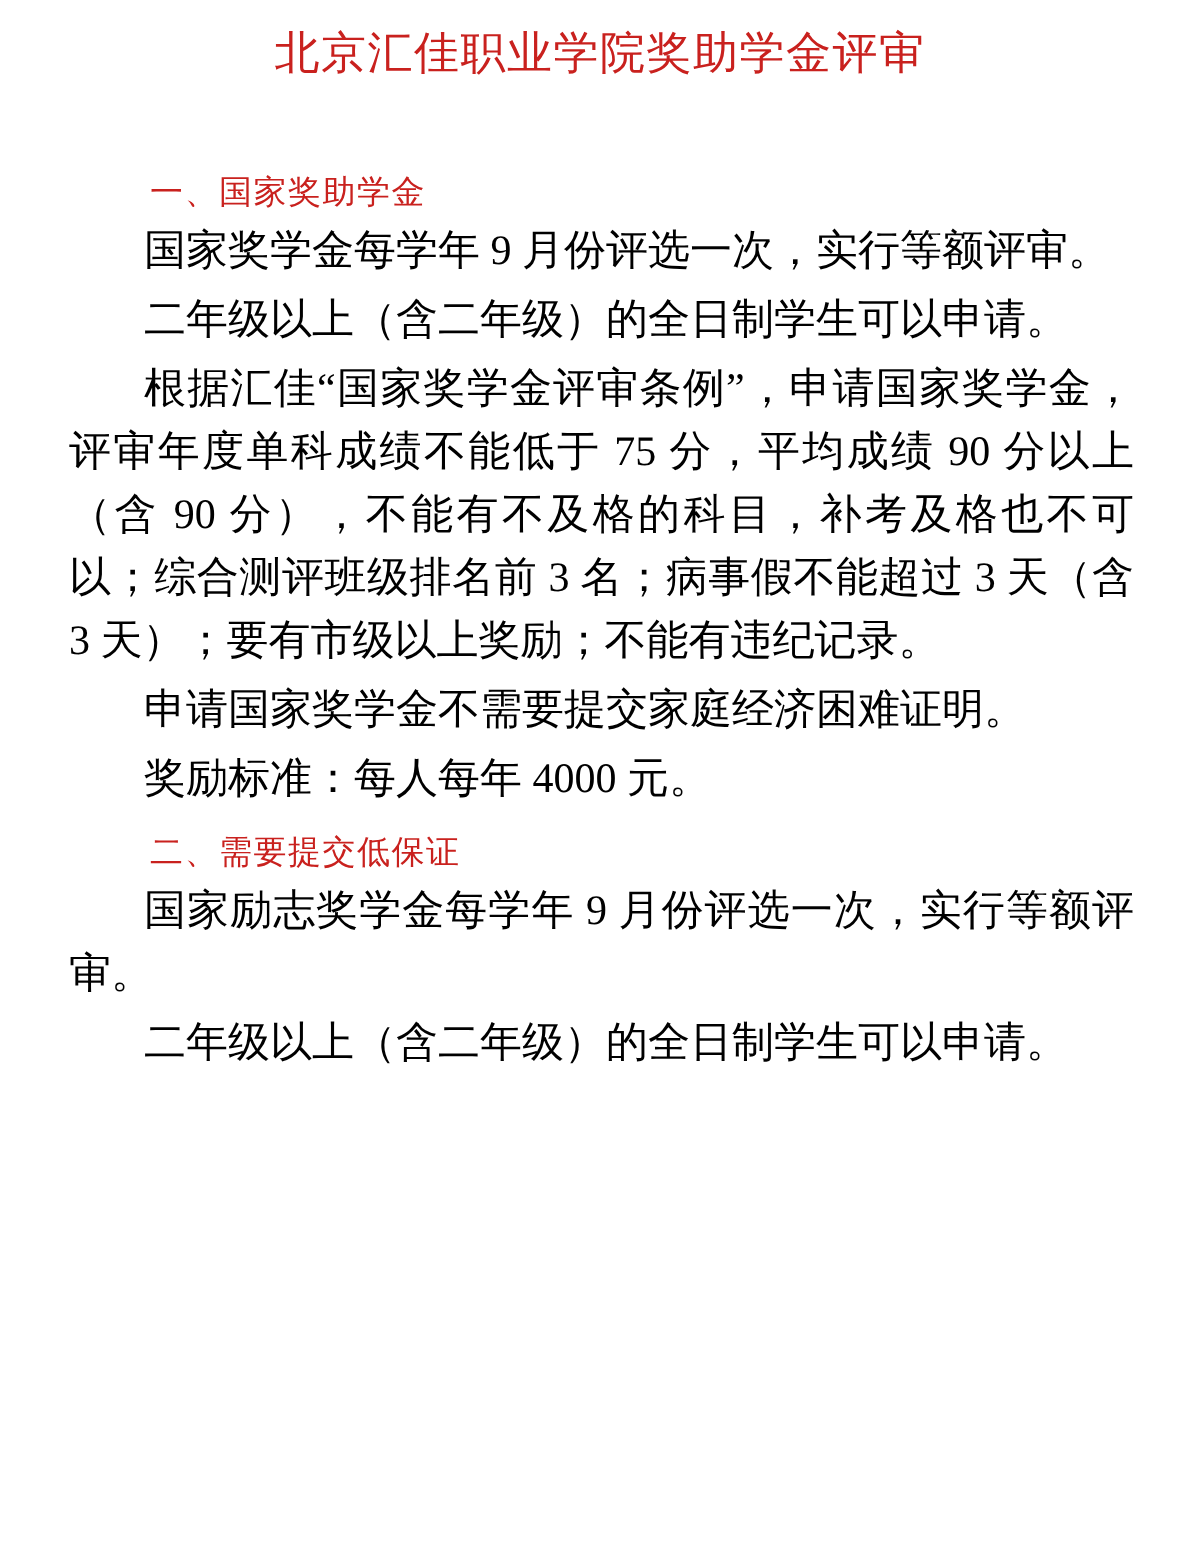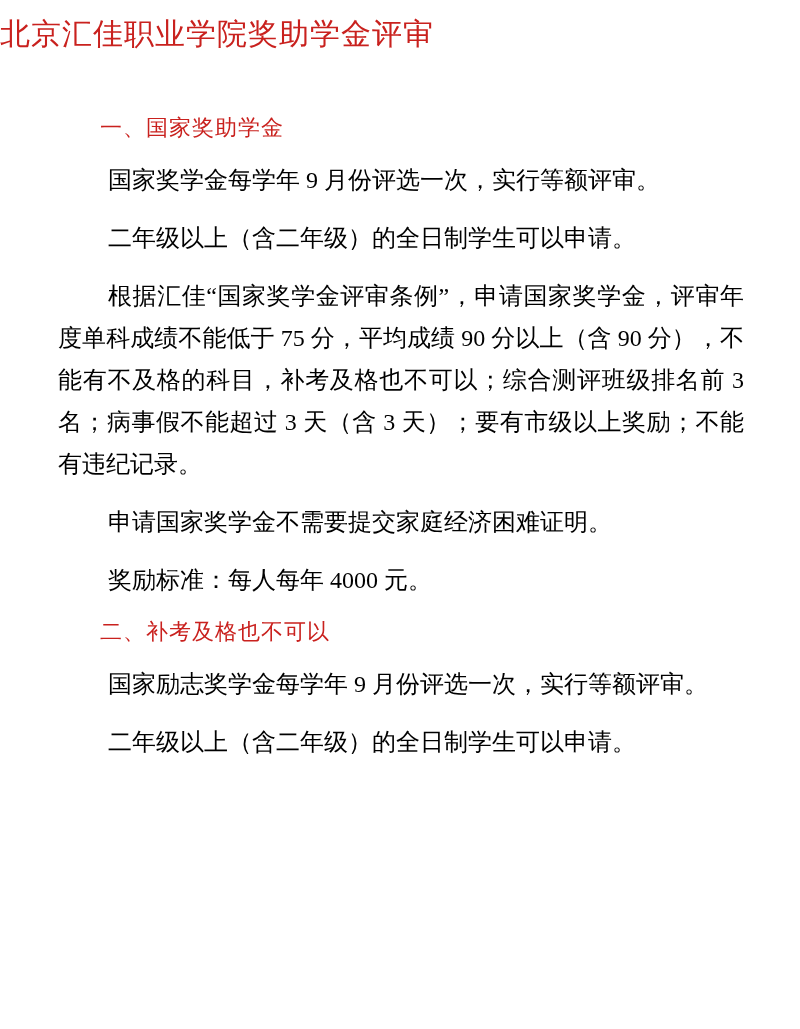--- a/index.html
+++ b/index.html
@@ -10,41 +10,40 @@
     overflow: hidden;
     background: #ffffff;
     font-family: "Liberation Serif", "DejaVu Serif", serif;
     color: #000000;
   }
   .doc-title {
     margin: 16px 0 0 0;
     font-size: 30px;
     line-height: 40px;
     font-weight: normal;
-    text-align: left;
+    text-align: center;
     color: #c9211e;
     letter-spacing: 1px;
-    font-family: Liberation Mono, monospace;
   }
   .content {
     padding: 0 40px 12px 42px;
   }
   .sec-heading {
     font-size: 22px;
     line-height: 30px;
     font-weight: normal;
     color: #c9211e;
     margin: 0 0 2px 58px;
     letter-spacing: 1px;
   }
   .sec-heading.first { margin-top: 57px; }
   .sec-heading.second { margin-top: 12px; }
   .content p {
-    margin: 16px;
-    font-size: 24px;
+    margin: 4px;
+    font-size: 28px;
     line-height: 42px;
     text-align: justify;
     text-indent: 50px;
     word-break: break-all;
   }
 </style>
 </head>
 <body>
 
 <div class="page">
@@ -53,19 +52,19 @@
   <div class="content">
 
     <h2 class="sec-heading first">一、国家奖助学金</h2>
 
     <p>国家奖学金每学年 9 月份评选一次，实行等额评审。</p>
     <p>二年级以上（含二年级）的全日制学生可以申请。</p>
     <p>根据汇佳“国家奖学金评审条例”，申请国家奖学金，评审年度单科成绩不能低于 75 分，平均成绩 90 分以上（含 90 分），不能有不及格的科目，补考及格也不可以；综合测评班级排名前 3 名；病事假不能超过 3 天（含 3 天）；要有市级以上奖励；不能有违纪记录。</p>
     <p>申请国家奖学金不需要提交家庭经济困难证明。</p>
     <p>奖励标准：每人每年 4000 元。</p>
 
-    <h2 class="sec-heading second">二、补考及格也不可以</h2>
+    <h2 class="sec-heading second">二、需要提交低保证</h2>
 
     <p>国家励志奖学金每学年 9 月份评选一次，实行等额评审。</p>
     <p>二年级以上（含二年级）的全日制学生可以申请。</p>
 
   </div>
 </div>
 
 </body></html>

